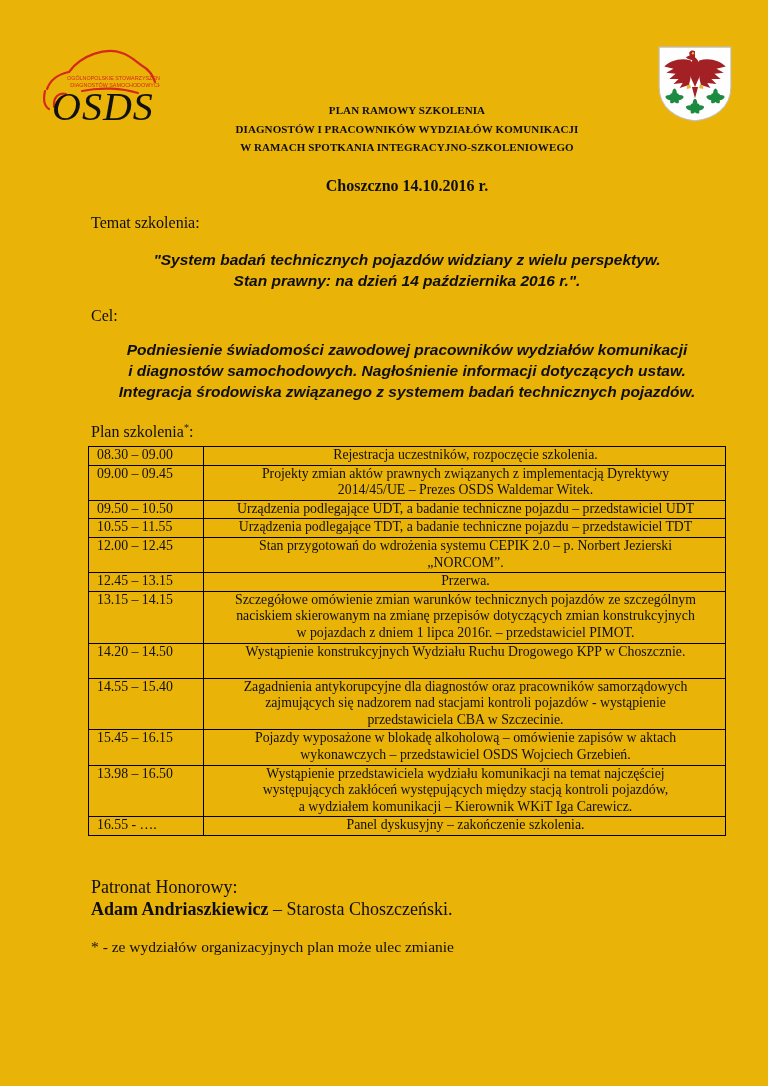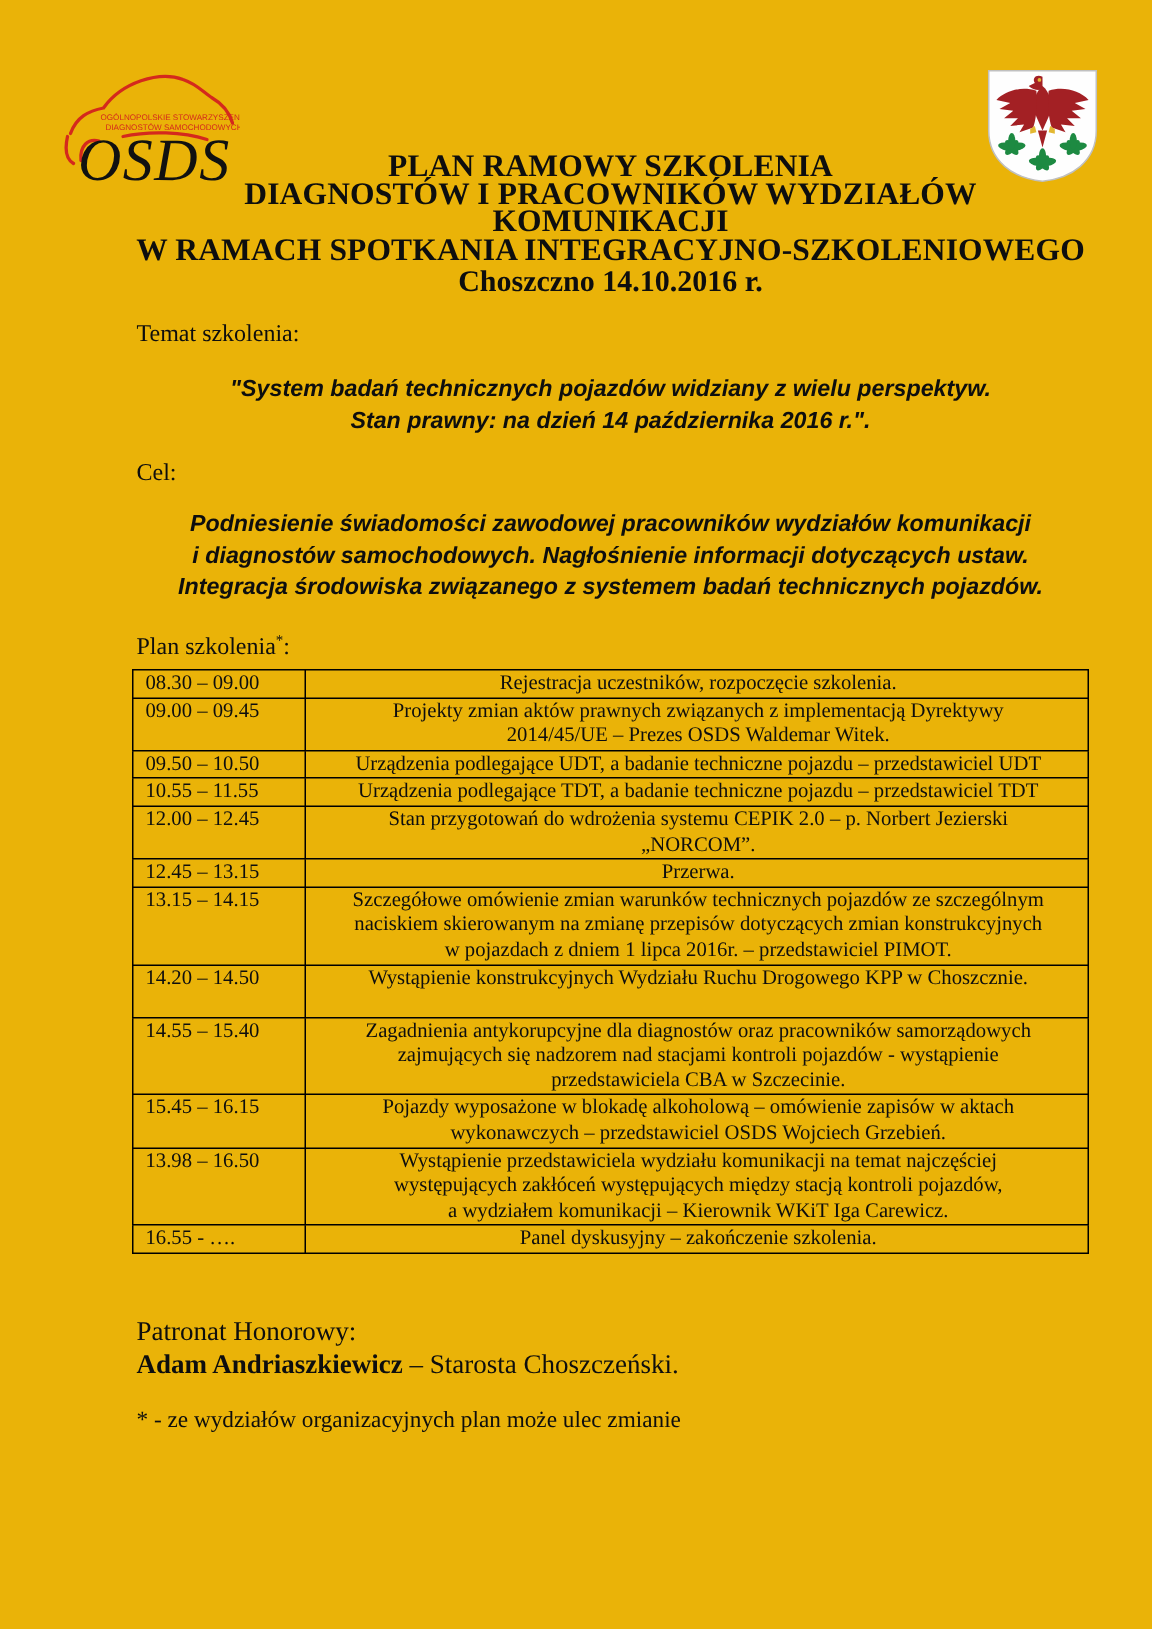--- a/index.html
+++ b/index.html
@@ -5,22 +5,22 @@
   html,body{margin:0;padding:0;background:#ffffff;}
   .page{
     position:relative;width:768px;height:1086px;background:#eab308;
     font-family:"Liberation Serif",serif;color:#0e0e0e;overflow:hidden;
   }
   
   .logo{position:absolute;left:42px;top:44px;width:118px;height:82px;}
   .crest{position:absolute;left:653px;top:44px;width:84px;height:80px;}
   
   .center-col{position:absolute;left:88px;width:638px;text-align:center;}
-  .doc-title{top:101px;font-weight:bold;font-size:21px;line-height:18.5px;white-space:pre-line;letter-spacing:.1px;}
-  .doc-date{top:177px;font-weight:bold;font-size:20px;}
+  .doc-title{top:101px;font-weight:bold;font-size:11px;line-height:18.5px;white-space:pre-line;letter-spacing:.1px;}
+  .doc-date{top:177px;font-weight:bold;font-size:16px;}
   .side-label{position:absolute;left:91px;font-size:16px;}
   .topic-label{top:214px;}
   .goal-label{top:307px;}
   .quote-block{
     font-family:"Liberation Sans",sans-serif;font-weight:bold;font-style:italic;
     font-size:15.5px;line-height:21px;white-space:pre-line;
   }
   .topic-quote{top:249px;}
   .goal-quote{top:339px;}
   .plan-label{top:422px;}

